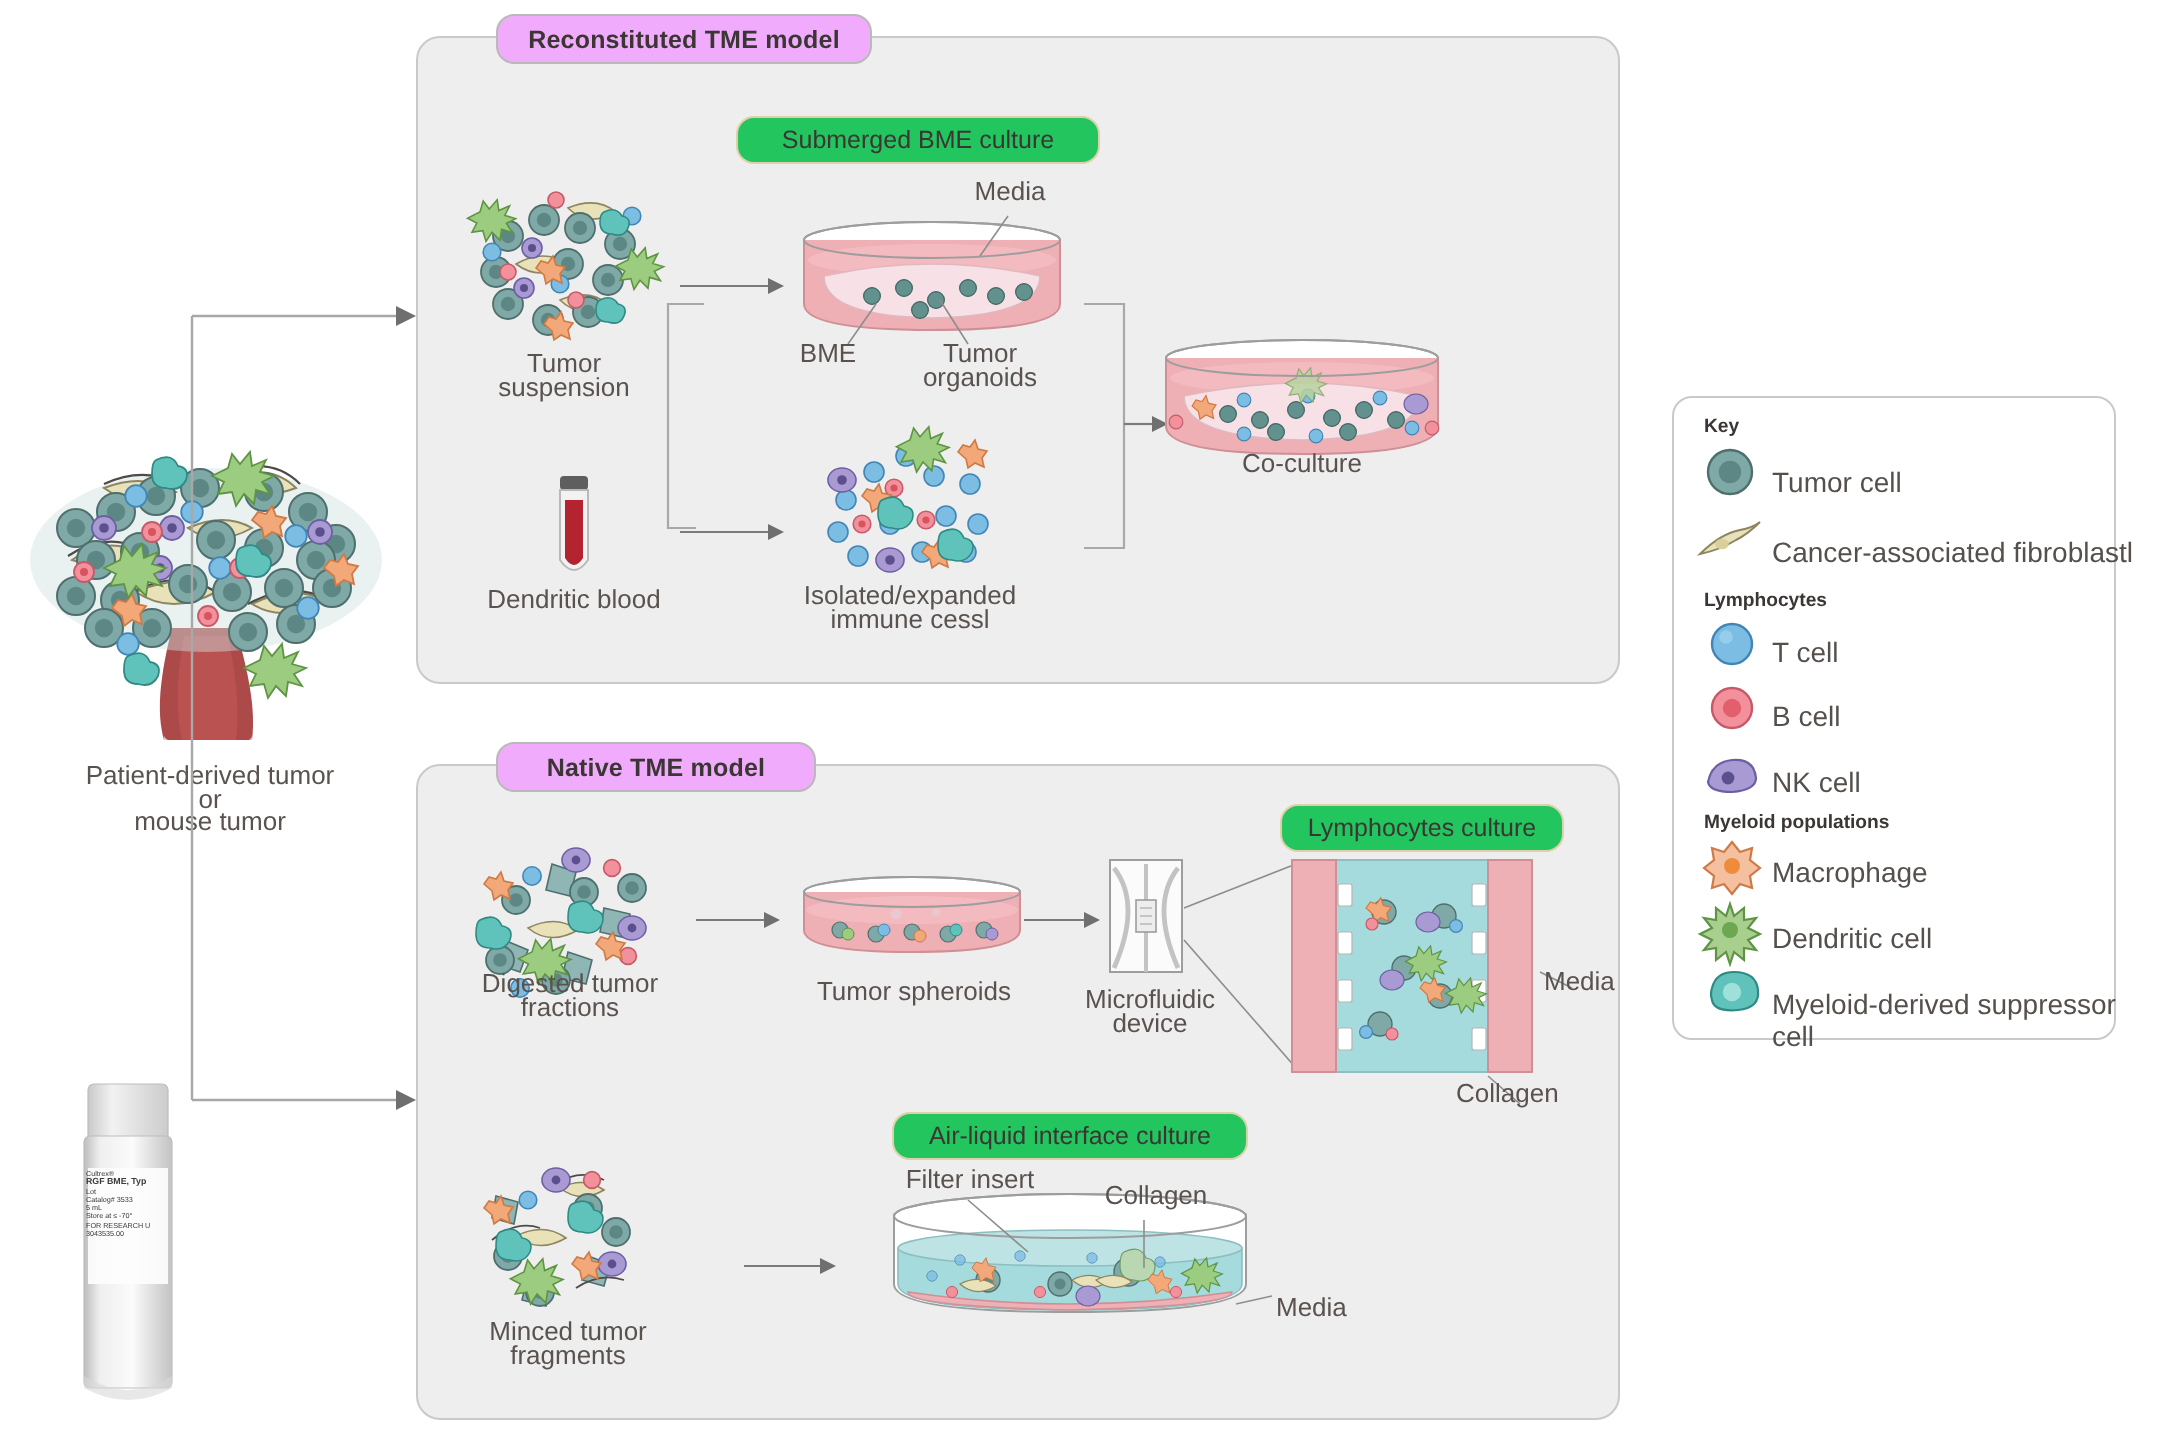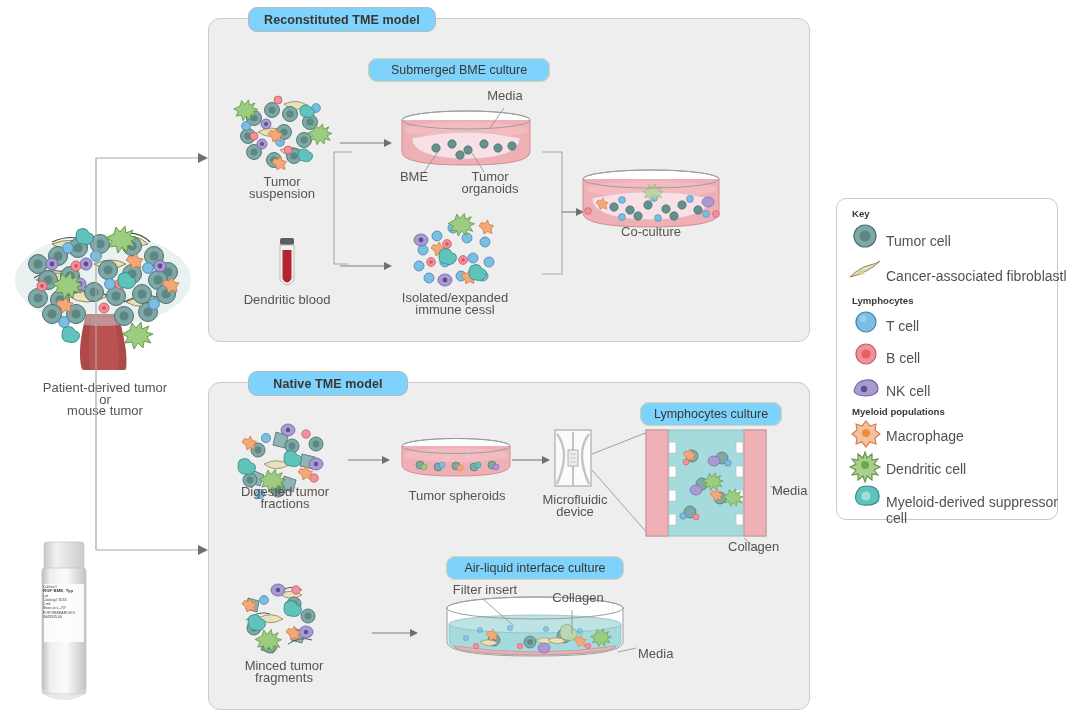--- a/index.html
+++ b/index.html
@@ -1,23 +1,23 @@
 <!DOCTYPE html>
 <html><head>
 <meta charset="utf-8">
 <style>
   html,body{margin:0;padding:0;background:#ffffff;}
   body{width:1080px;height:727px;position:relative;overflow:hidden;
        font-family:"Liberation Sans","DejaVu Sans",sans-serif;color:#4a4542;}
   .abs{position:absolute;}
   .panel{position:absolute;background:#eeeeee;border:1px solid #c9c9c9;border-radius:12px;}
-  .panel-tab{position:absolute;background:#7dd3fc;border:1px solid #b9b9b9;border-radius:9px;
+  .panel-tab{position:absolute;background:#f0abfc;border:1px solid #b9b9b9;border-radius:9px;
              font-weight:bold;font-size:12.5px;color:#3b3633;display:flex;align-items:center;
              justify-content:center;letter-spacing:.1px;}
-  .sub-tab{position:absolute;background:#7dd3fc;border:1px solid #ddd0ab;border-radius:9px;
+  .sub-tab{position:absolute;background:#22c55e;border:1px solid #ddd0ab;border-radius:9px;
            font-size:12.5px;color:#3b3633;display:flex;align-items:center;justify-content:center;}
   .lbl{position:absolute;font-size:13px;color:#5a524e;text-align:center;line-height:11.5px;
        white-space:pre-line;}
   .lbl-l{text-align:left;}
   .keybox{position:absolute;background:#ffffff;border:1px solid #c9c9c9;border-radius:10px;}
   .key-h{position:absolute;font-size:9.6px;font-weight:bold;color:#3b3633;}
   .key-t{position:absolute;font-size:14px;color:#55504c;}
   svg{display:block;overflow:visible;}
   .vial-txt{position:absolute;font-size:3.6px;line-height:4.3px;color:#3a3a3a;
             font-family:"Liberation Sans",sans-serif;width:56px;}

